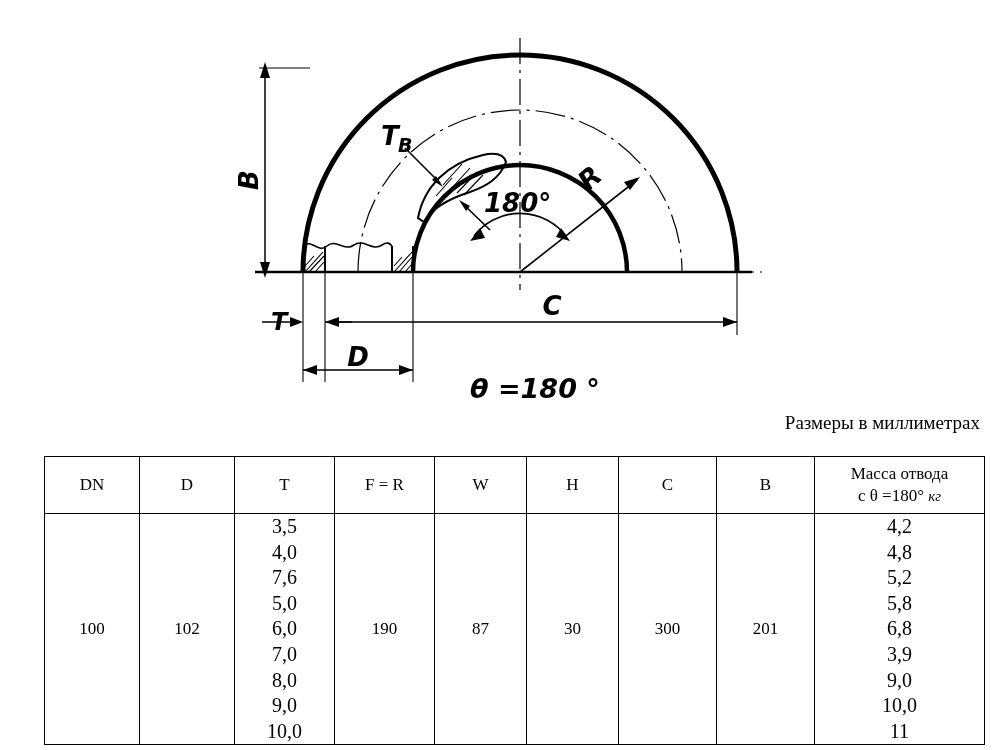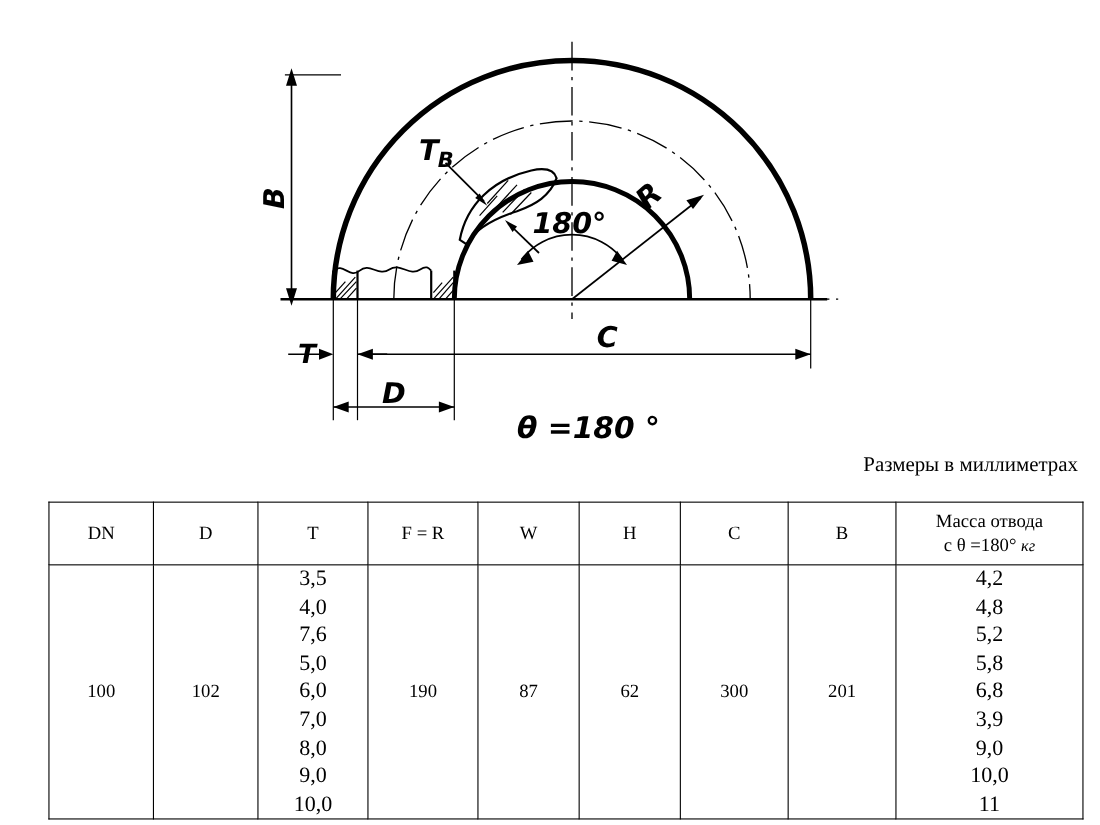--- a/index.html
+++ b/index.html
@@ -217,21 +217,21 @@
             <div>5,0</div>
             <div>6,0</div>
             <div>7,0</div>
             <div>8,0</div>
             <div>9,0</div>
             <div>10,0</div>
           </div>
       </td>
       <td>190</td>
       <td>87</td>
-      <td>62</td>
+      <td>30</td>
       <td>300</td>
       <td>201</td>
       <td>
         <div class="stack" id="mass-stack">
             <div>4,2</div>
             <div>4,8</div>
             <div>5,2</div>
             <div>5,8</div>
             <div>6,8</div>
             <div>3,9</div>

